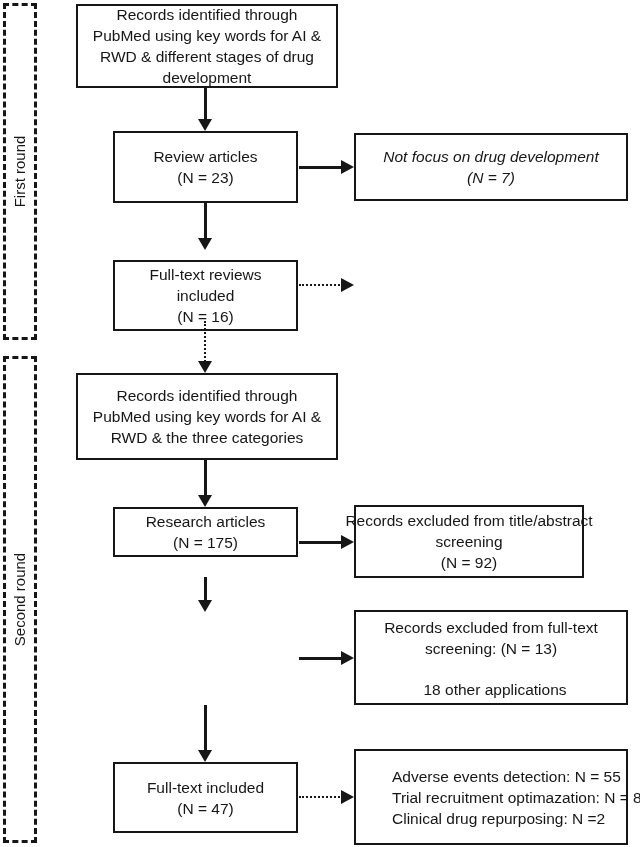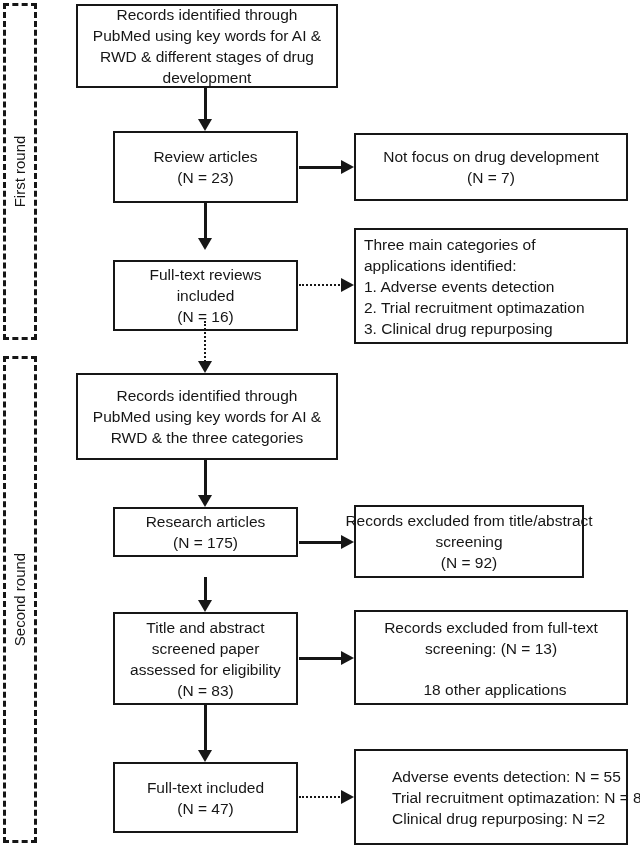--- a/index.html
+++ b/index.html
@@ -29,21 +29,21 @@
     white-space: pre;
   }
   .box.align-left {
     align-items: flex-start;
     text-align: left;
     padding-left: 8px;
   }
 
   #box-records-r1   { left: 76px;  top: 4px;   width: 262px; height: 84px; }
   #box-review       { left: 113px; top: 131px; width: 185px; height: 72px; }
-  #box-notfocus     { left: 354px; top: 133px; width: 274px; height: 68px; }
+  #box-notfocus     { left: 354px; top: 133px; width: 274px; height: 68px; font-style: italic; }
   #box-ftreviews    { left: 113px; top: 260px; width: 185px; height: 71px; }
   #box-threecat     { left: 354px; top: 228px; width: 274px; height: 116px; }
   #box-records-r2   { left: 76px;  top: 373px; width: 262px; height: 87px; }
   #box-research     { left: 113px; top: 507px; width: 185px; height: 50px; }
   #box-ex-ta        { left: 354px; top: 505px; width: 230px; height: 73px; }
   #box-ta-screened  { left: 113px; top: 612px; width: 185px; height: 93px; }
   #box-ex-ft        { left: 354px; top: 610px; width: 274px; height: 95px;
                       justify-content: flex-start; padding-top: 5px; }
   #box-ft-included  { left: 113px; top: 762px; width: 185px; height: 71px; }
   #box-final        { left: 354px; top: 749px; width: 274px; height: 96px; padding-left: 36px; }
@@ -148,51 +148,38 @@
     <span>Not focus on drug development
 (N = 7)</span>
   </div>
 
   <div class="box" id="box-ftreviews">
     <span>Full-text reviews
 included
 (N = 16)</span>
   </div>
 
-  <div class="box align-left" id="box-threecat">
-    <span>Three main categories of
-applications identified:
-1. Adverse events detection
-2. Trial recruitment optimazation
-3. Clinical drug repurposing</span>
-  </div>
 
   <div class="box" id="box-records-r2">
     <span>Records identified through
 PubMed using key words for AI &amp;
 RWD &amp; the three categories</span>
   </div>
 
   <div class="box" id="box-research">
     <span>Research articles
 (N = 175)</span>
   </div>
 
   <div class="box" id="box-ex-ta">
     <span>Records excluded from title/abstract
 screening
 (N = 92)</span>
   </div>
 
-  <div class="box" id="box-ta-screened">
-    <span>Title and abstract
-screened paper
-assessed for eligibility
-(N = 83)</span>
-  </div>
 
   <div class="box" id="box-ex-ft">
     <span class="sub-title">Records excluded from full-text
 screening: (N = 13)</span>
     <span class="sub-note">18 other applications</span>
   </div>
 
   <div class="box" id="box-ft-included">
     <span>Full-text included
 (N = 47)</span>

